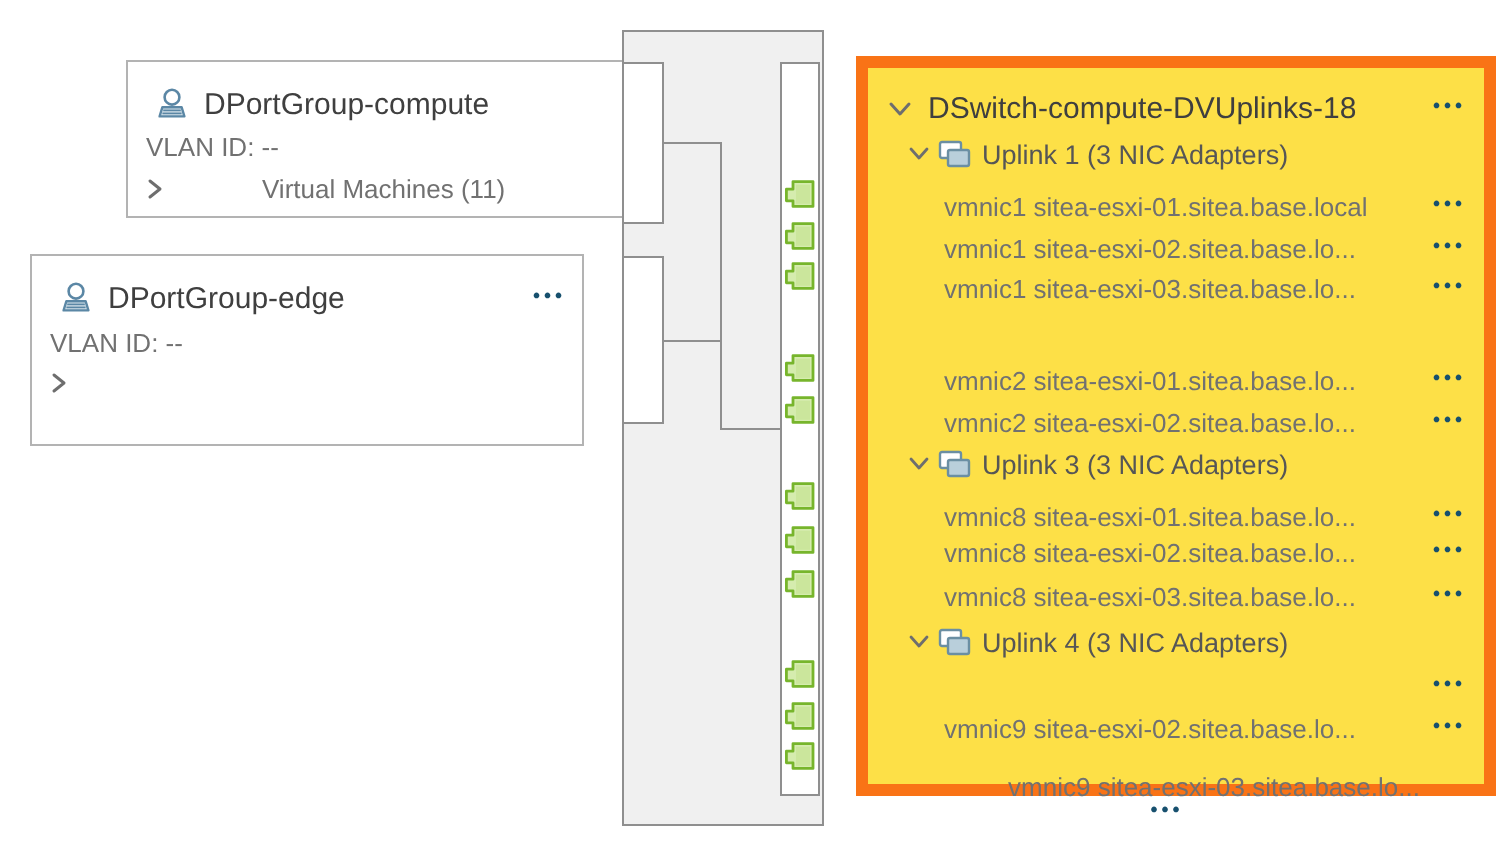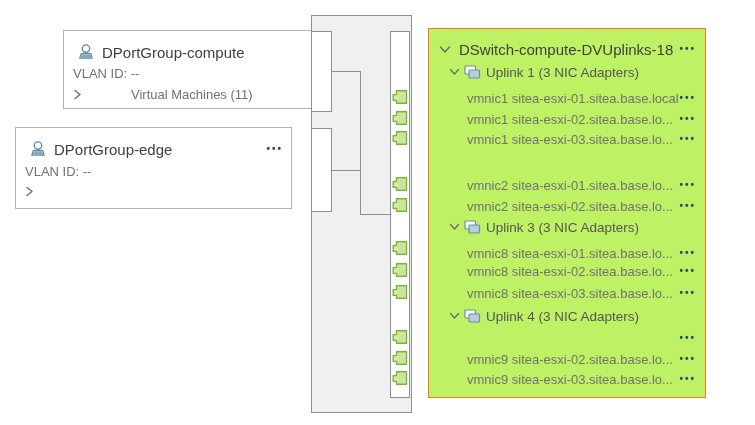--- a/index.html
+++ b/index.html
@@ -51,22 +51,22 @@
     background:#f0f0f0;border:1px solid #8f8f8f;box-sizing:border-box;
   }
   .cutout{
     position:absolute;background:#ffffff;border:1px solid #8f8f8f;
     box-sizing:border-box;
   }
   .conn{position:absolute;background:#8f8f8f;}
   .port{position:absolute;left:392px;width:16px;height:14px;}
   
   .uplink-panel{
-    position:absolute;left:428px;top:28px;width:278px;height:370px;
-    background:#bef264;border:1px solid #f97316;box-sizing:border-box;
+    position:absolute;left:428px;top:28px;width:320px;height:370px;
+    background:#fde047;border:6px solid #f97316;box-sizing:border-box;
   }
   .row{
     position:absolute;height:20px;left:0;right:0;
     display:flex;align-items:center;white-space:nowrap;
   }
   .row .spacer{flex:1 1 auto;}
   .row .menu-dots{margin-right:9px;}
   .dsw-header .chev{margin-left:10px;cursor:pointer;}
   .dsw-header .lbl{margin-left:8px;font-size:15px;color:#3f3f3f;}
   .uplink-row .chev{margin-left:20px;cursor:pointer;}
@@ -94,21 +94,21 @@
     </div>
     <div class="pg-sub" style="top:35px;">VLAN ID: --</div>
     <div class="pg-vm-row" style="top:56px;gap:43px;">
       <svg width="9" height="11" viewBox="0 0 9 11">
           <polyline points="2,1.5 7,5.5 2,9.5" fill="none" stroke="#6e6e6e" stroke-width="1.5" stroke-linecap="round" stroke-linejoin="round"></polyline>
         </svg>
       <span>Virtual Machines (11)</span>
     </div>
   </div>
 
-  <div class="pg-box" style="top:127px;height:82px;">
+  <div class="pg-box" style="top:127px;height:96px;">
     <div class="pg-title-row">
       <span style="display:inline-flex;">
         <svg width="18" height="18" viewBox="0 0 18 18">
           <circle cx="9" cy="5.6" r="3.7" fill="none" stroke="#5b87a5" stroke-width="1.3"></circle>
           <path d="M4.2 10.6 L13.8 10.6 L15.2 15.2 L2.8 15.2 Z" fill="#dde8ee" stroke="#5b87a5" stroke-width="1.2" stroke-linejoin="round"></path>
           <line x1="4.6" y1="12.2" x2="13.4" y2="12.2" stroke="#5b87a5" stroke-width="0.9"></line>
           <line x1="4.2" y1="13.7" x2="13.8" y2="13.7" stroke="#5b87a5" stroke-width="0.9"></line>
         </svg>
       </span>
       <span class="pg-title">DPortGroup-edge</span>
@@ -264,21 +264,21 @@
     </div>
     <div class="row nic-row" style="top:299px;">
       <span class="spacer"></span>
       <span class="menu-dots">•••</span>
     </div>
     <div class="row nic-row" style="top:320px;">
       <span class="lbl">vmnic9 sitea-esxi-02.sitea.base.lo...</span>
       <span class="spacer"></span>
       <span class="menu-dots">•••</span>
     </div>
-    <div class="row nic-row" style="top:340px;">
+    <div class="row nic-row" style="top:352px;flex-direction:column;">
       <span class="lbl">vmnic9 sitea-esxi-03.sitea.base.lo...</span>
       <span class="spacer"></span>
       <span class="menu-dots">•••</span>
     </div>
 
   </div>
 
 </div>
 
 </body></html>

